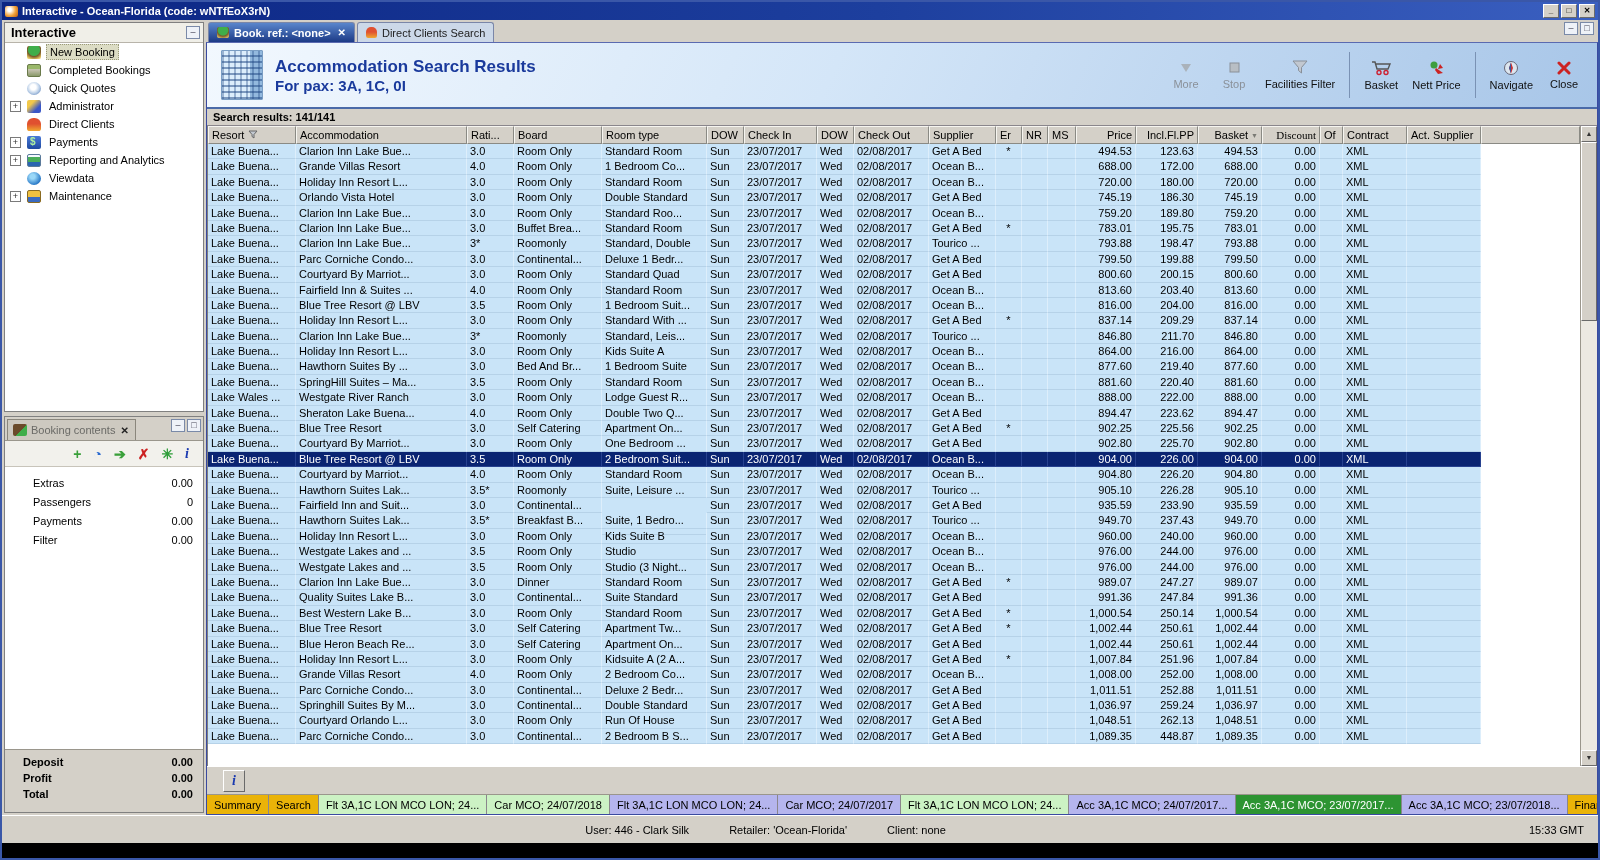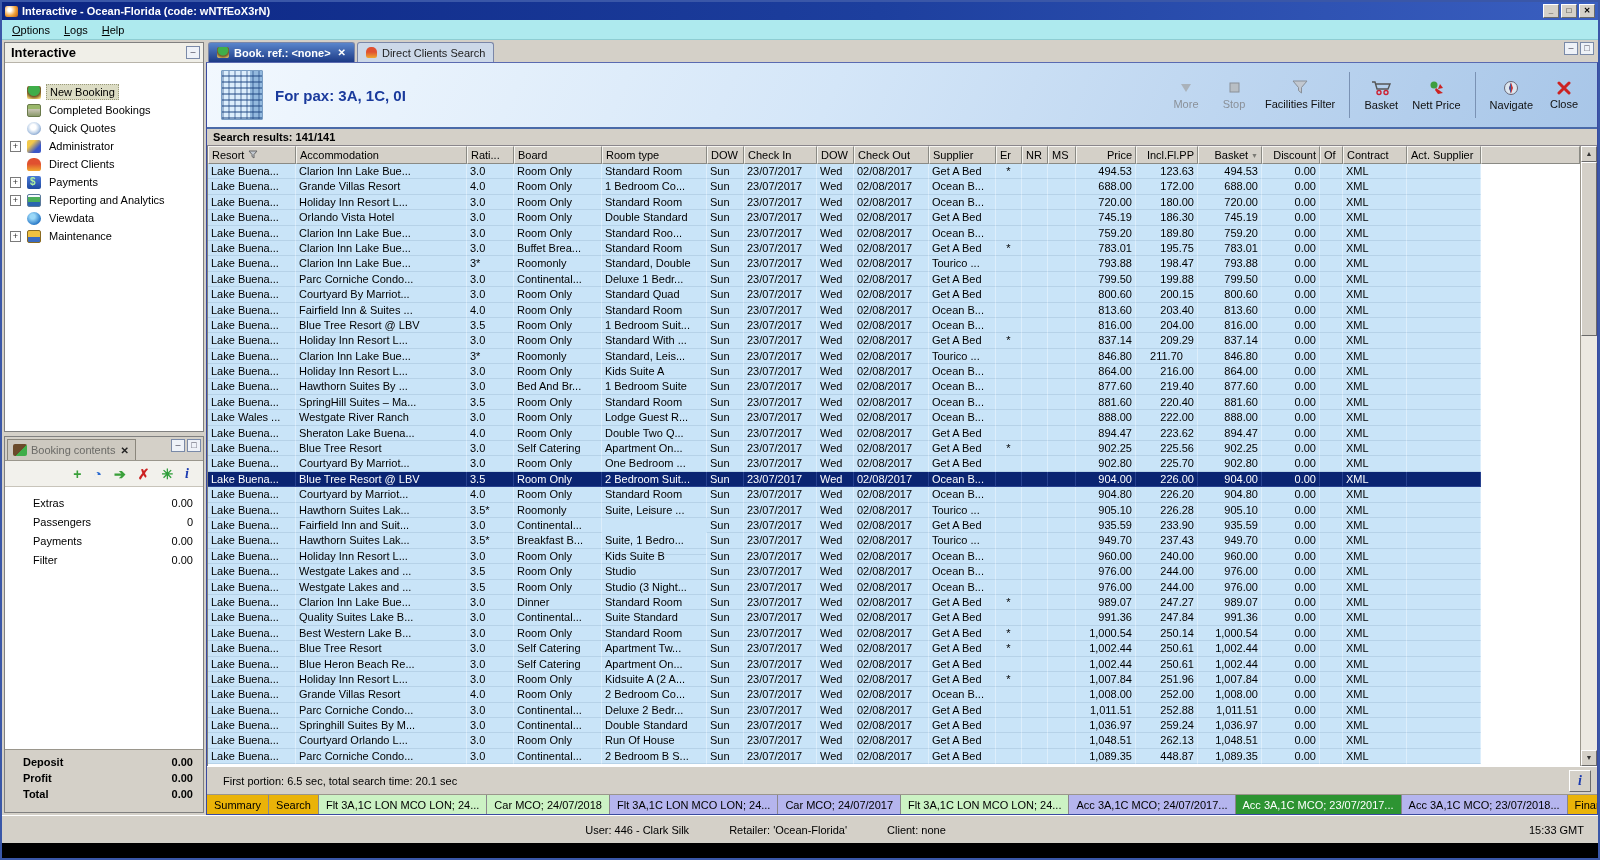--- a/index.html
+++ b/index.html
@@ -22,21 +22,21 @@
   
   .main-row { flex:1; display:flex; min-height:0; }
   .left-col { width:204px; flex:none; display:flex; flex-direction:column; padding:2px; background:#d4d0c8; }
   .right-col { flex:1; display:flex; flex-direction:column; min-width:0; }
 
   
   .interactive-panel { height:390px; background:#fff; border:1px solid #808080; display:flex; flex-direction:column; }
   .ipanel-head { height:20px; background:#f0efe8; border-bottom:1px solid #b8b4aa; display:flex; align-items:center; padding:0 3px 0 6px; }
   .ipanel-head .ptitle { font-weight:bold; font-size:13px; flex:1; }
   .mini-btn { width:14px; height:13px; border:1px solid #7a8aa8; background:#eef2f8; color:#445; font-size:9px; line-height:11px; text-align:center; }
-  .tree { padding-top:20px; overflow:hidden; }
+  .tree { padding-top:0; overflow:hidden; }
   .tree-item { height:18px; display:flex; align-items:center; padding-left:5px; cursor:default; }
   .tree-item.selected .tree-label { background:#dcdcc4; border:1px dotted #9a9a7a; }
   .expand-box { width:11px; height:11px; flex:none; margin-right:6px; border:1px solid #7a7a7a; background:#fff; font-size:9px; line-height:9px; text-align:center; color:#333; }
   .expand-box.hidden { visibility:hidden; }
   .tree-ico { width:14px; height:13px; flex:none; margin-right:5px; border-radius:2px; }
   .tree-label { padding:1px 3px; white-space:nowrap; }
   .ic-palm        { background:radial-gradient(circle at 50% 30%, #3fae4a 48%, #7a5a2a 58%, #e6c766 85%); }
   .ic-money       { background:linear-gradient(180deg,#9ab86a 40%, #c8c4b4 41%, #8a9a6a); border:1px solid #6a7a4a; }
   .ic-clock       { background:radial-gradient(circle at 45% 40%, #ffffff 25%, #bcd0e8 55%, #3a66a8 100%); border-radius:50%; }
   .ic-admin       { background:linear-gradient(135deg,#f2c84a 30%, #3a57c8 70%); }
@@ -146,25 +146,20 @@
 <div class="window">
 
   <div class="titlebar">
     <span class="app-ico"></span>
     <span class="title">Interactive - Ocean-Florida (code: wNTfEoX3rN)</span>
     <span class="wbtn">_</span>
     <span class="wbtn">□</span>
     <span class="wbtn">✕</span>
   </div>
 
-  <div class="menubar" id="menubar">
-      <div class="menu-item"><u>O</u>ptions</div>
-      <div class="menu-item"><u>L</u>ogs</div>
-      <div class="menu-item"><u>H</u>elp</div>
-    </div>
 
   <div class="main-row">
     <div class="left-col">
       <div class="interactive-panel">
         <div class="ipanel-head">
           <span class="ptitle">Interactive</span>
           <span class="mini-btn">–</span>
         </div>
         <div class="tree" id="sidebar-tree">
             <div class="tree-item selected">
@@ -285,20 +280,21 @@
           <div class="mdi-btns">
             <span class="mini-btn">–</span>
             <span class="mini-btn">□</span>
           </div>
         </div>
 
       <div class="content-frame">
         <div class="banner">
           <div class="building-ico"></div>
           <div class="banner-titles">
+            <div class="banner-title">Accommodation Search Results</div>
             <div class="banner-sub">For pax: 3A, 1C, 0I</div>
           </div>
           <div class="banner-toolbar" id="main-toolbar">
               <div class="tb-btn disabled">
                 <span class="tb-ico">
                   <svg width="16" height="14">
                     <path d="M3 3 L13 3 L8 11 Z" fill="#aab2ba"></path>
                   </svg>
                 </span>
                 <span class="tb-lbl">More</span>
@@ -411,21 +407,21 @@
               <div class="gh r" style="width: 60px;">
                 <span>Price</span>
               </div>
               <div class="gh r" style="width: 62px;">
                 <span>Incl.Fl.PP</span>
               </div>
               <div class="gh r" style="width: 64px;">
                 <span>Basket</span>
                 <span class="sico">▼</span>
               </div>
-              <div class="gh r" style="width: 58px;">
+              <div class="gh r" style="width: 58px; font-family: Liberation Serif, serif;">
                 <span>Discount</span>
               </div>
               <div class="gh" style="width: 23px;">
                 <span>Of</span>
               </div>
               <div class="gh" style="width: 64px;">
                 <span>Contract</span>
               </div>
               <div class="gh" style="width: 74px;">
                 <span>Act. Supplier</span>
@@ -705,21 +701,21 @@
                 <div class="gc" style="width: 105px;">Standard, Leis...</div>
                 <div class="gc" style="width: 37px;">Sun</div>
                 <div class="gc" style="width: 73px;">23/07/2017</div>
                 <div class="gc" style="width: 37px;">Wed</div>
                 <div class="gc" style="width: 75px;">02/08/2017</div>
                 <div class="gc" style="width: 67px;">Tourico ...</div>
                 <div class="gc c" style="width: 26px;"></div>
                 <div class="gc" style="width: 26px;"></div>
                 <div class="gc" style="width: 28px;"></div>
                 <div class="gc r" style="width: 60px;">846.80</div>
-                <div class="gc r" style="width: 62px; text-align: center;">211.70</div>
+                <div class="gc r" style="width: 62px;">211.70</div>
                 <div class="gc r" style="width: 64px;">846.80</div>
                 <div class="gc r" style="width: 58px;">0.00</div>
                 <div class="gc" style="width: 23px;"></div>
                 <div class="gc" style="width: 64px;">XML</div>
                 <div class="gc" style="width: 74px;"></div>
               </div>
               <div class="grid-row">
                 <div class="gc" style="width: 88px;">Lake Buena...</div>
                 <div class="gc" style="width: 171px;">Holiday Inn Resort L...</div>
                 <div class="gc" style="width: 47px;">3.0</div>
@@ -1294,21 +1290,20 @@
             </div>
           <div class="vscroll">
             <div class="sbtn">▲</div>
             <div class="sthumb"></div>
             <div style="flex:1"></div>
             <div class="sbtn">▼</div>
           </div>
         </div>
 
         <div class="status-line">
-          <span class="txt">First portion: 6.5 sec, total search time: 20.1 sec</span>
           <span class="info-btn">i</span>
         </div>
 
         <div class="bottom-tabs" id="bottom-tabs">
             <span class="btab bt-plain">Summary</span>
             <span class="btab bt-plain">Search</span>
             <span class="btab bt-green">Flt 3A,1C LON MCO LON; 24...</span>
             <span class="btab bt-green">Car MCO; 24/07/2018</span>
             <span class="btab bt-purple">Flt 3A,1C LON MCO LON; 24...</span>
             <span class="btab bt-purple">Car MCO; 24/07/2017</span>

